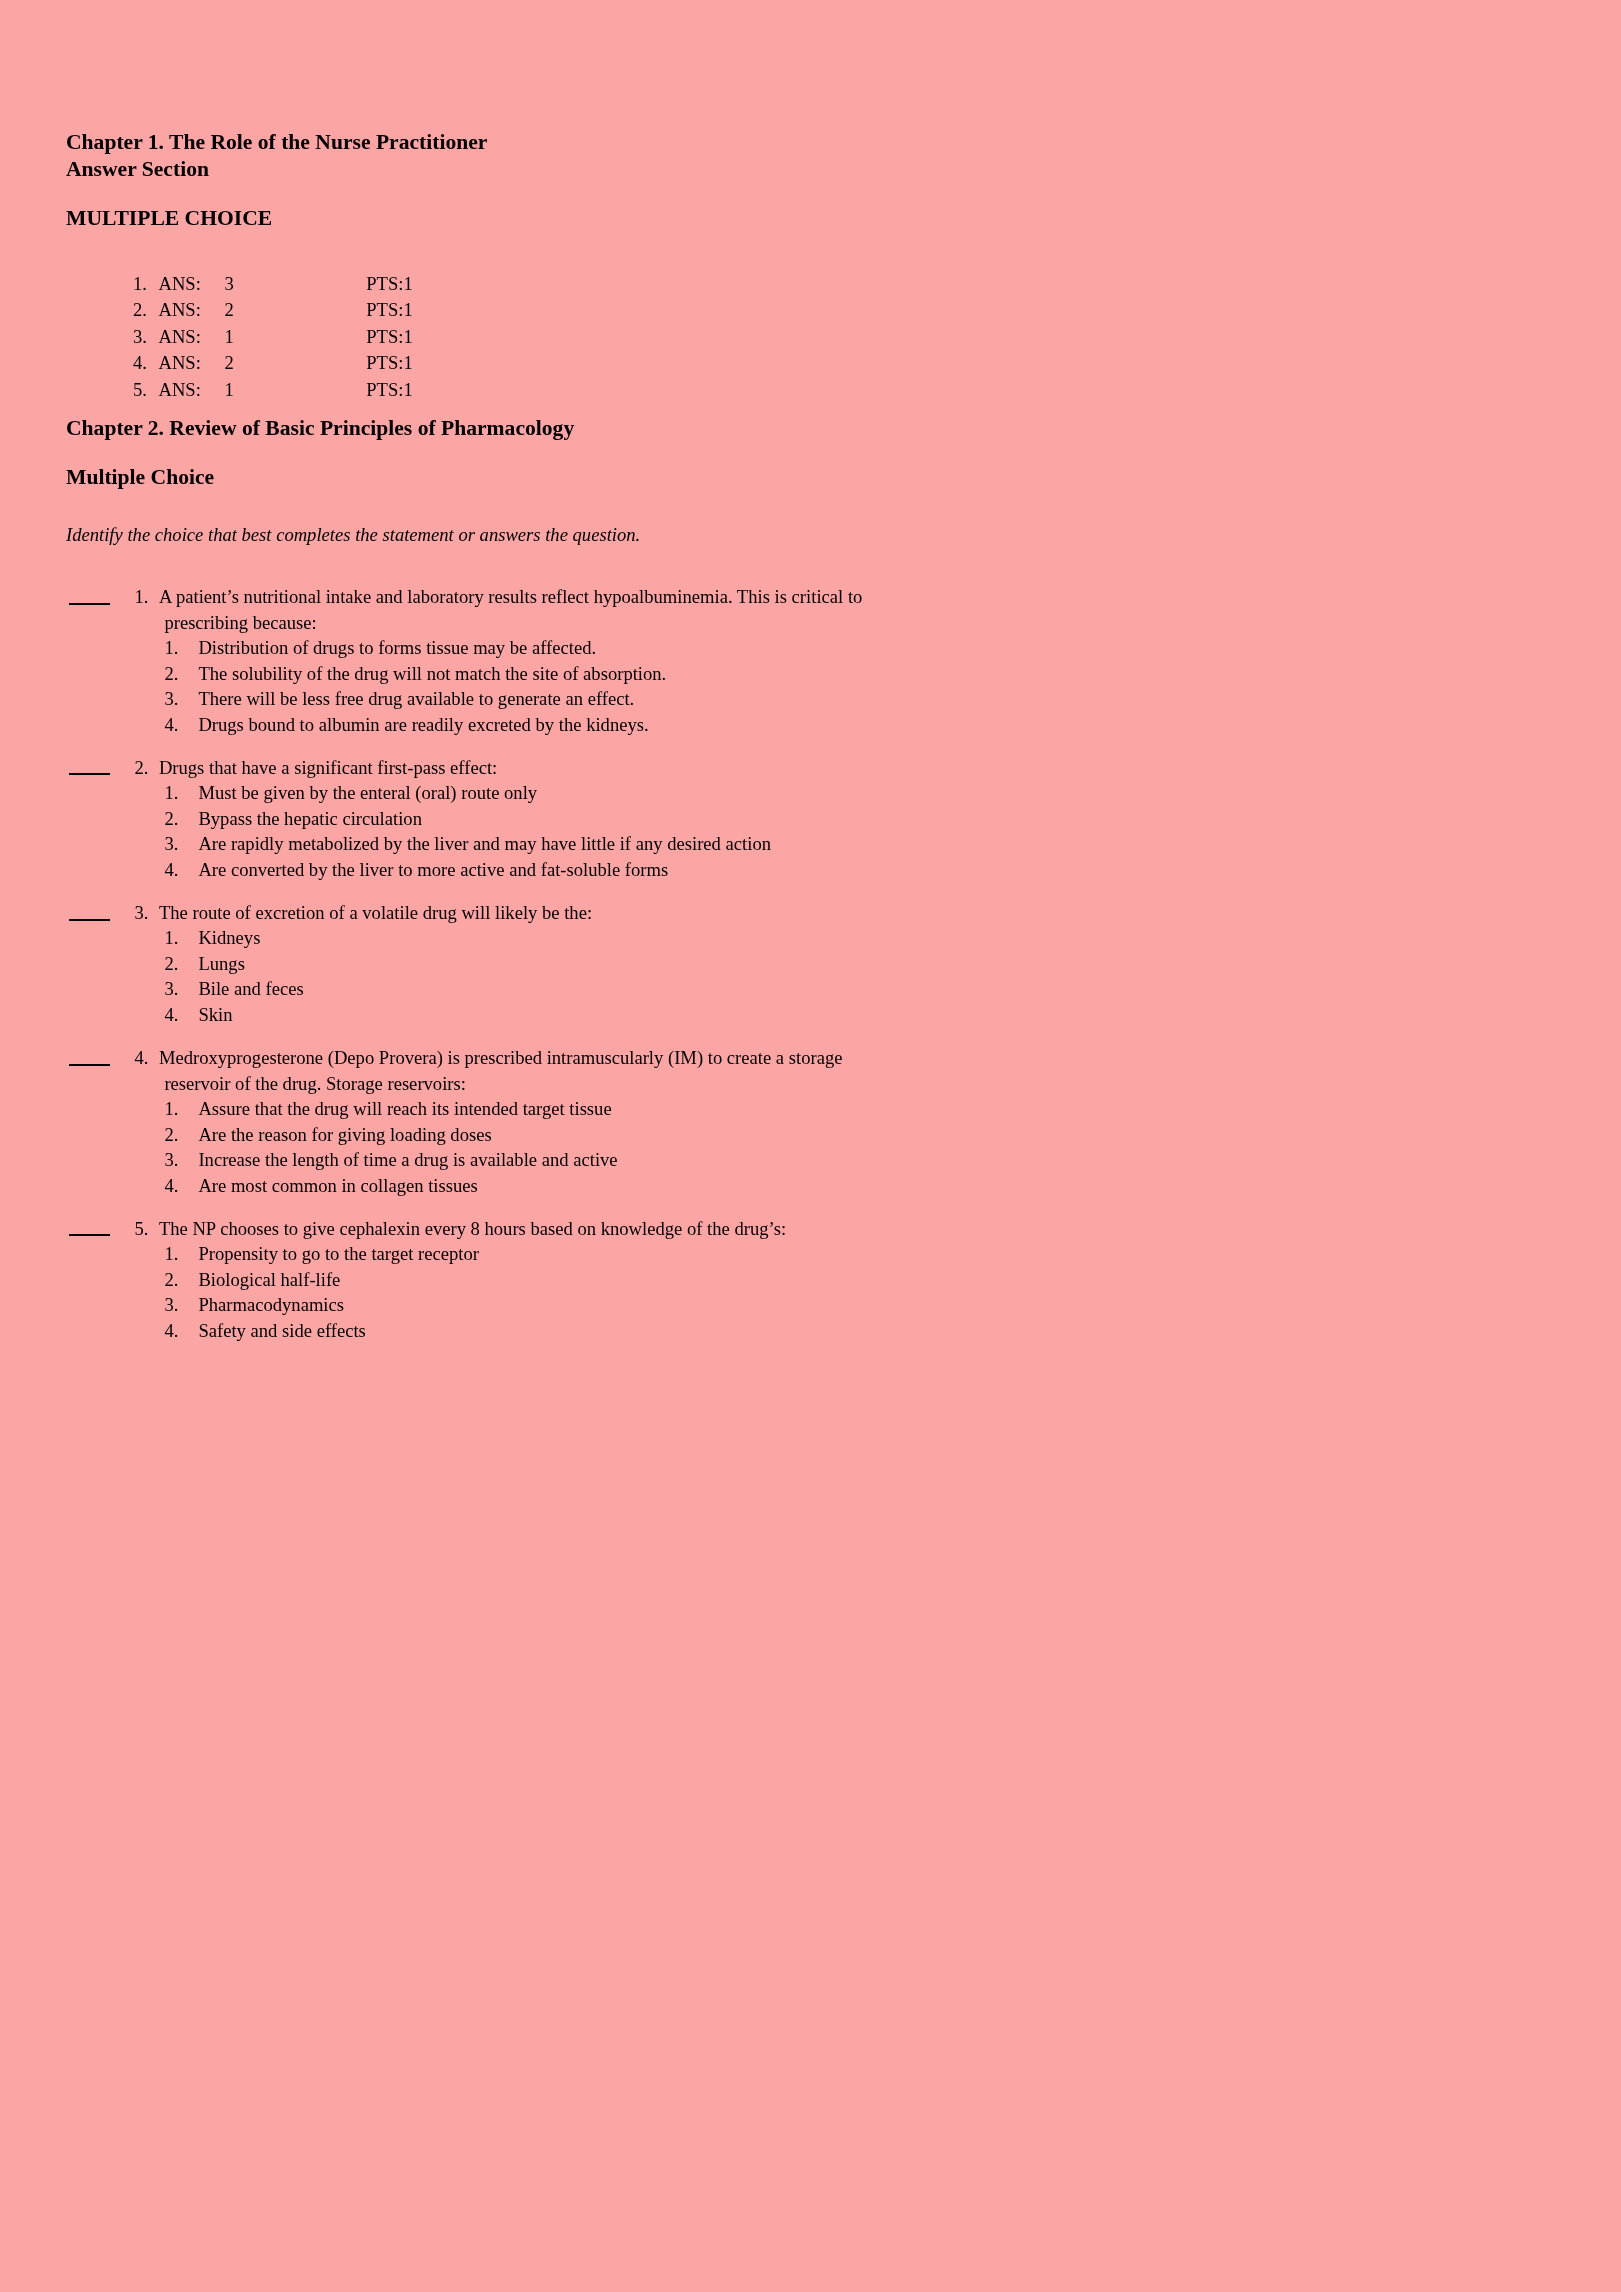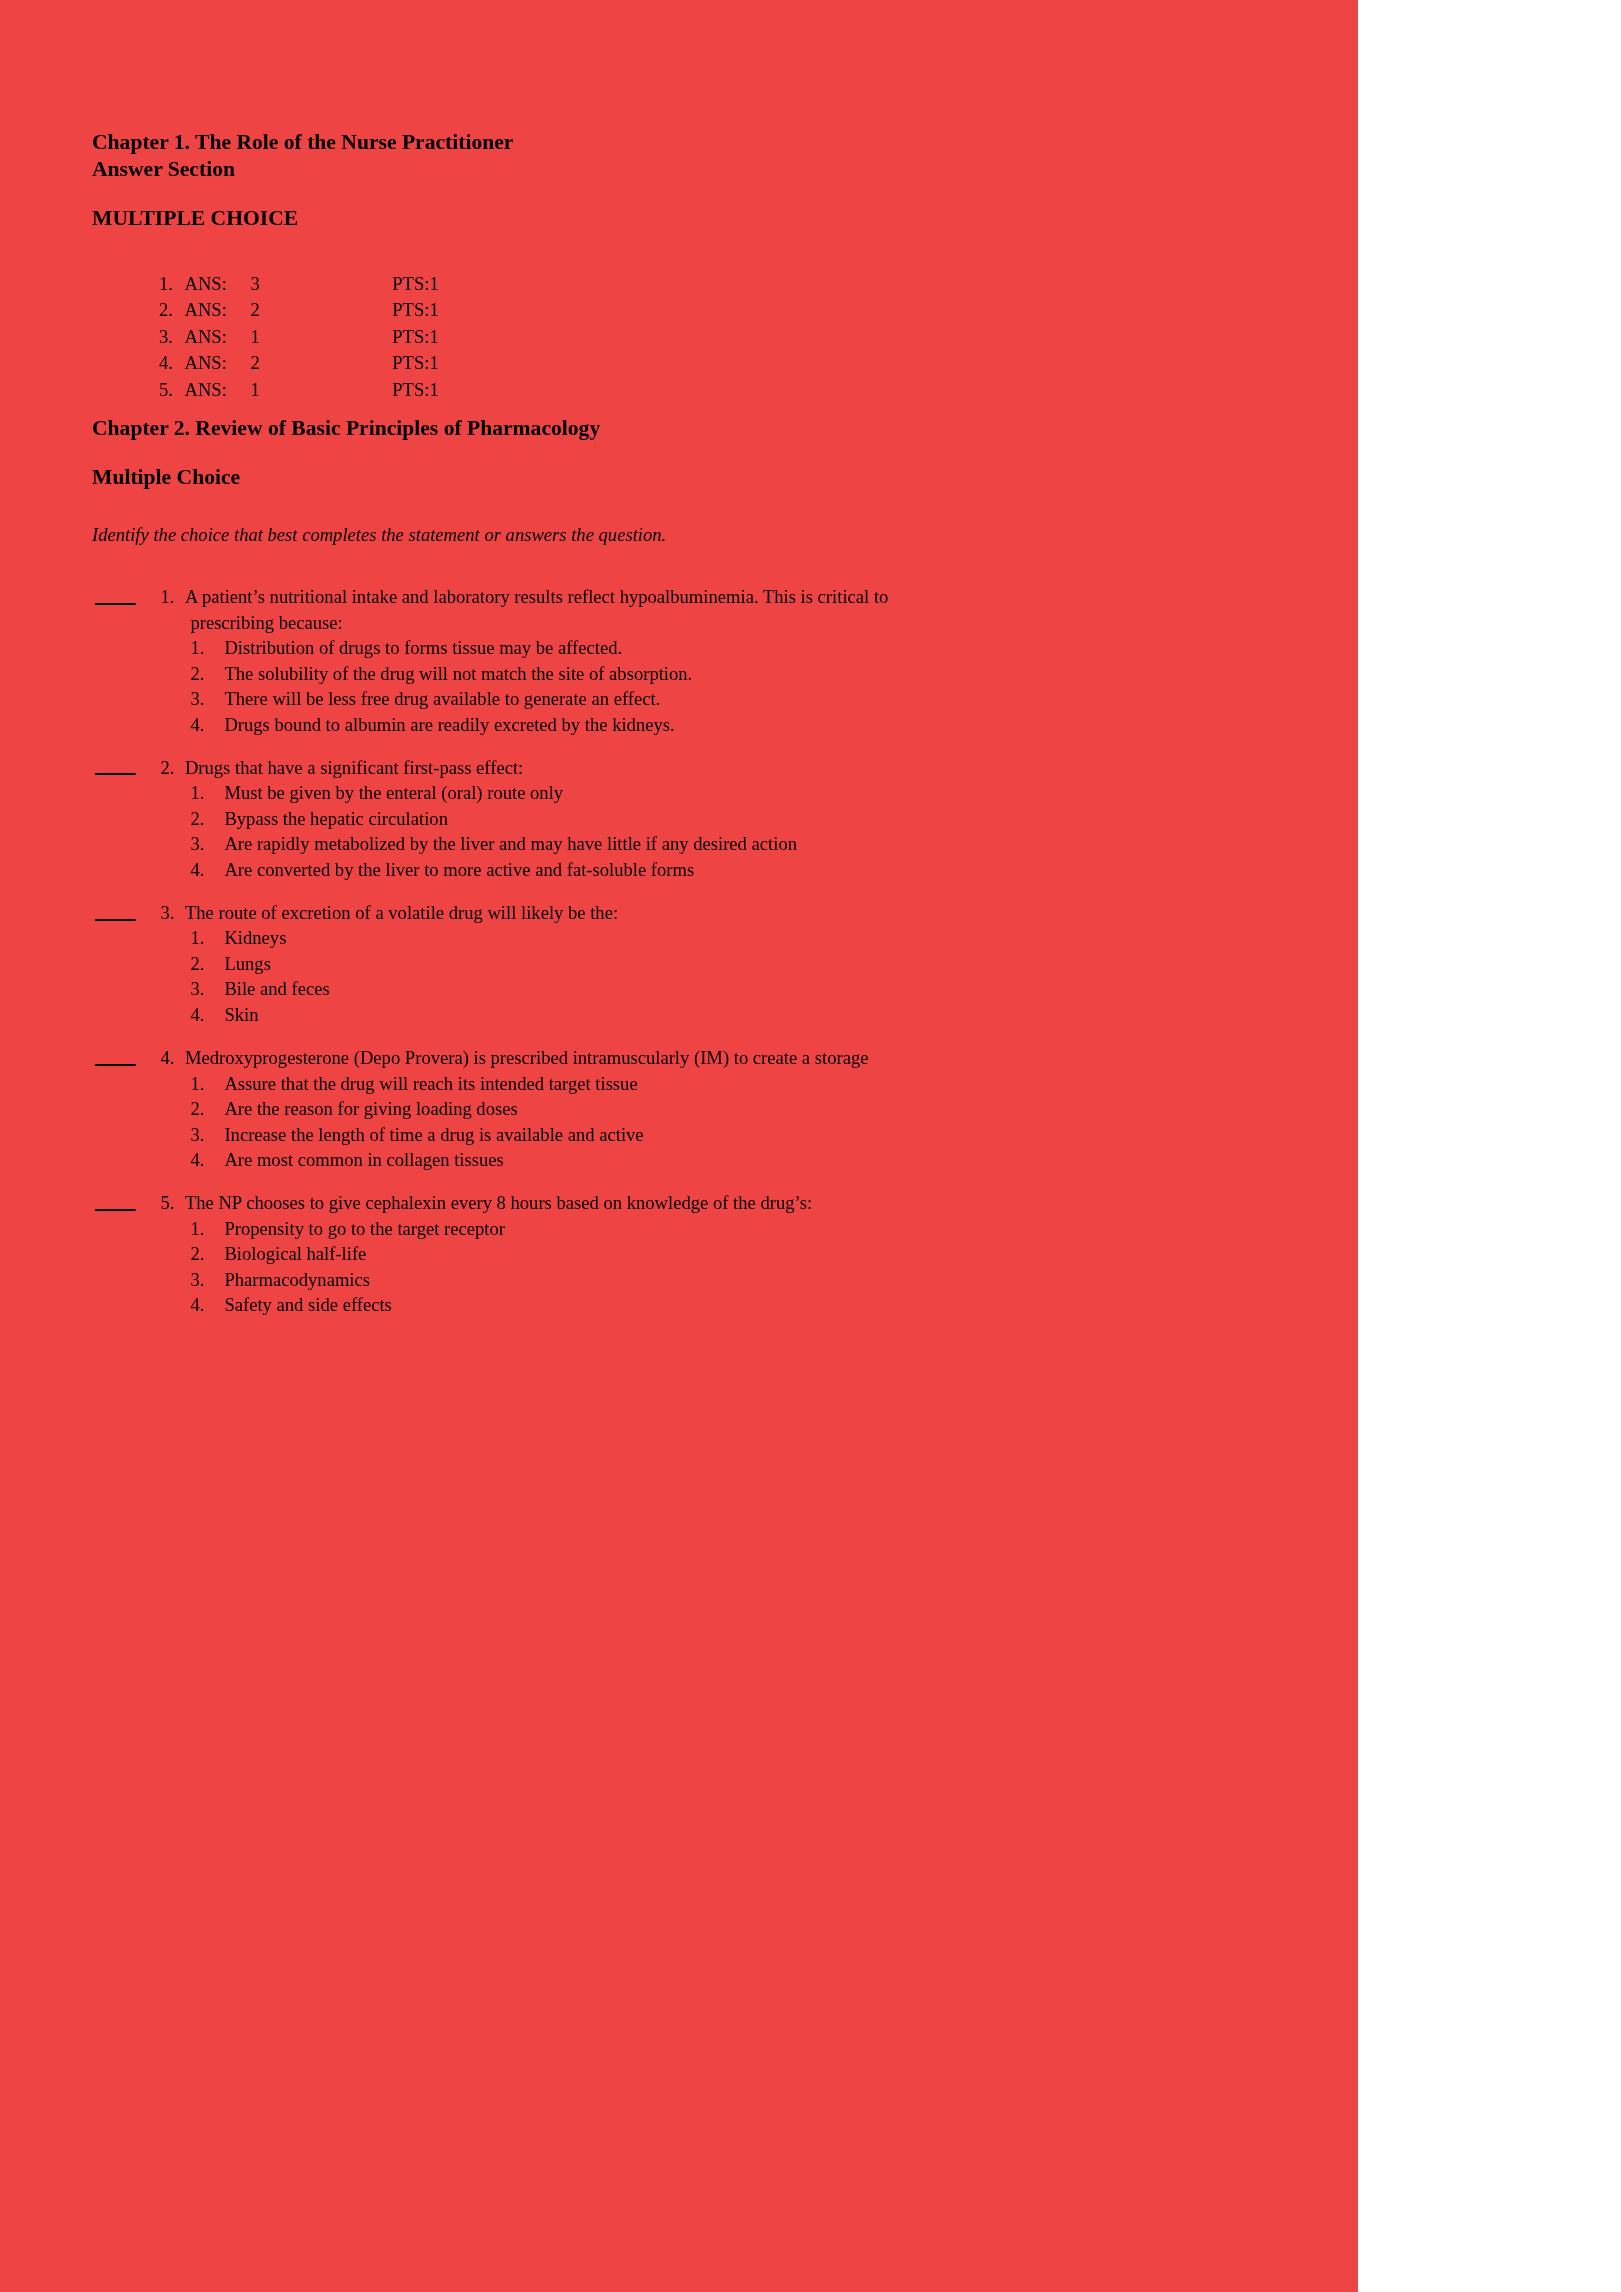--- a/index.html
+++ b/index.html
@@ -5,24 +5,24 @@
   * { margin: 0; padding: 0; box-sizing: border-box; }
   html, body { background: #ffffff; }
   body {
     width: 1621px;
     height: 2293px;
     font-family: "Liberation Serif", "DejaVu Serif", serif;
     color: #000000;
     overflow: hidden;
   }
   .page {
-    width: 1358px;
+    width: 1621px;
     height: 2293px;
-    padding: 129px 66px 0 92px;
-    background: #ef4444;
+    padding: 129px 66px 0 66px;
+    background: #fca5a5;
   }
   .heading {
     font-size: 21.6px;
     font-weight: bold;
     line-height: 27.4px;
     white-space: nowrap;
   }
   .mc-heading { margin-top: 21.6px; }
   .answers-block { margin-top: 38px; }
   .ans-row {
@@ -176,20 +176,21 @@
             <span class="opt-num">4.</span>
             <span class="opt-text">Skin</span>
           </div>
       </div>
     </div>
 
     <div class="question">
       <span class="answer-blank"></span>
       <div class="q-body">
         <div class="q-line1"><span class="q-num">4.</span><span>Medroxyprogesterone (Depo Provera) is prescribed intramuscularly (IM) to create a storage</span></div>
+        <div class="q-line2">reservoir of the drug. Storage reservoirs:</div>
         <div class="option">
             <span class="opt-num">1.</span>
             <span class="opt-text">Assure that the drug will reach its intended target tissue</span>
           </div>
         <div class="option">
             <span class="opt-num">2.</span>
             <span class="opt-text">Are the reason for giving loading doses</span>
           </div>
         <div class="option">
             <span class="opt-num">3.</span>

